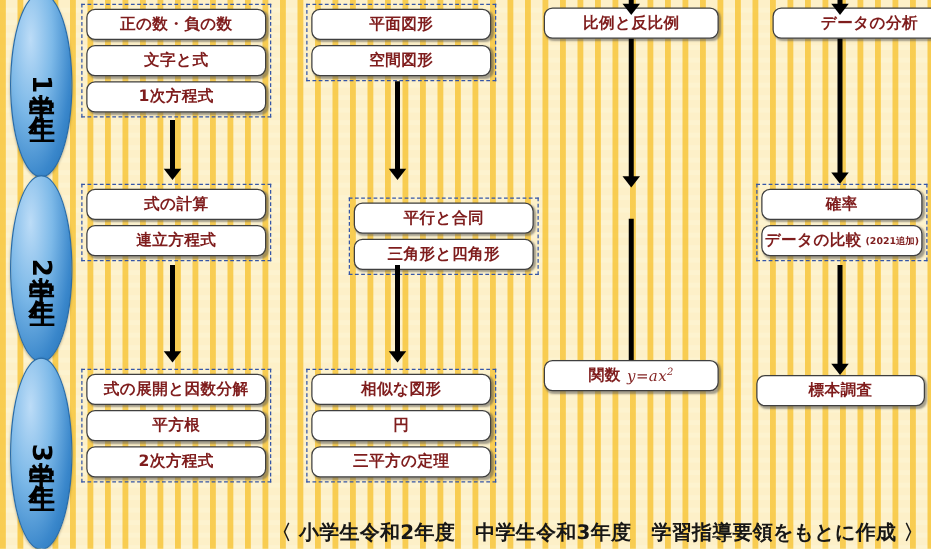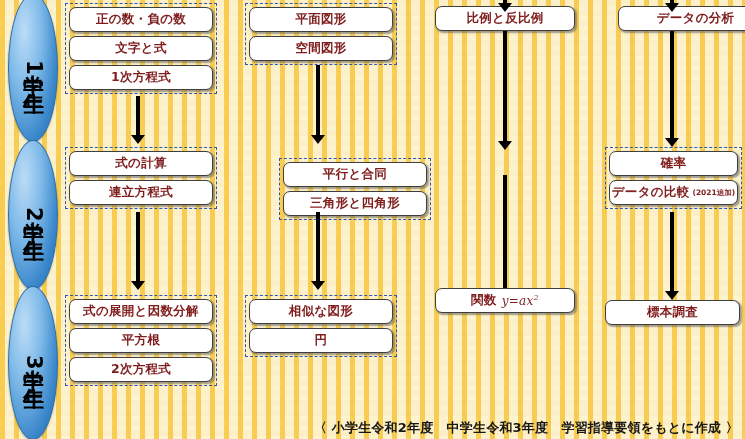--- a/index.html
+++ b/index.html
@@ -71,21 +71,21 @@
   .arrow .head{
     position:absolute;left:0;width:0;height:0;
     border-left:7px solid transparent;
     border-right:7px solid transparent;
     border-top:9px solid #000;
   }
 
   
   #caption{
     position:absolute;right:6px;bottom:2px;
-    font-size:13px;font-weight:700;color:#171717;
+    font-size:16px;font-weight:700;color:#171717;
     white-space:nowrap;letter-spacing:.2px;
   }
 </style>
 </head>
 <body>
 
 <div id="stage">
 
   <div class="grade" id="g1">
     <span>中学1年生</span>
@@ -160,20 +160,23 @@
     <div class="shaft" style="height:70px;"></div>
       <div class="head" style="top:69px;"></div>
   </div>
   <div class="group dashed" style="left:245px;top:295px;width:144px;">
     <div class="box">
         <span>相似な図形</span>
       </div>
     <div class="box">
         <span>円</span>
       </div>
+    <div class="box">
+        <span>三平方の定理</span>
+      </div>
   </div>
 
   <div class="group" style="left:435px;top:6px;width:140px;text-align:center;">
     <div class="box">
         <span>比例と反比例</span>
       </div>
   </div>
   <div class="arrow" style="left:498px;top:0px;height:12px;">
     <div class="shaft" style="height:4px;"></div>
       <div class="head" style="top:3px;"></div>

